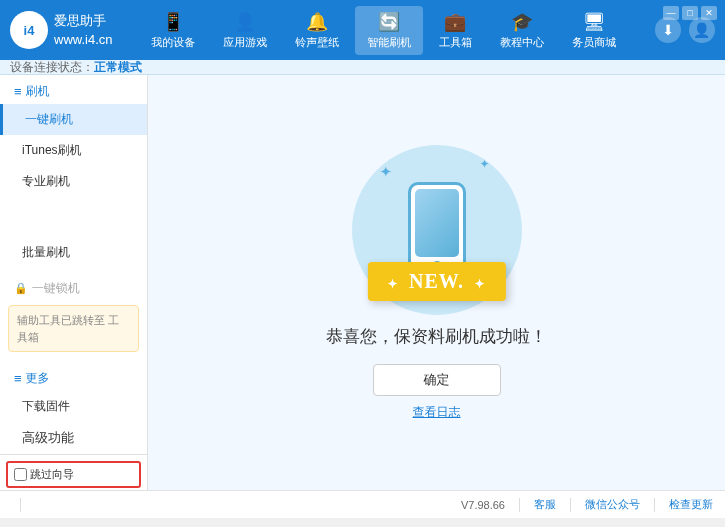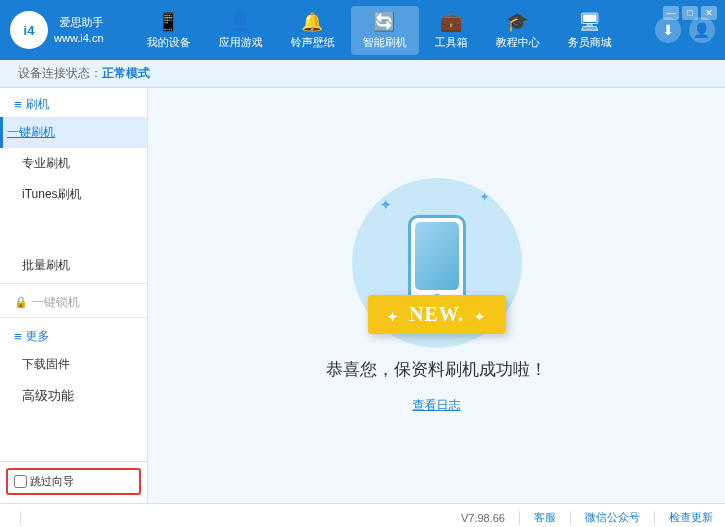--- a/index.html
+++ b/index.html
@@ -7,21 +7,21 @@
   </style>
 </head>
 <body>
 
 <div style="position:relative; width:725px; height:60px; background:#1a7fd4; display:flex; align-items:center; padding:0 10px;">
 
   <div style="display:flex; align-items:center; ">
     <div style="width:38px; height:38px; background:#fff; border-radius:50%; display:flex; align-items:center; justify-content:center; margin-right:6px;">
       <span style="color:#1a7fd4; font-size:13px; font-weight:bold;">i4</span>
     </div>
-    <div style="color:#fff; font-size:11px; line-height:1.5;text-align:right;">
+    <div style="color:#fff; font-size:13px; line-height:1.5;">
       <div>爱思助手</div>
       <div>www.i4.cn</div>
     </div>
   </div>
 
   <div style="display:flex; flex:1; justify-content:center; gap:4px;">
 
     <div style="display:flex; flex-direction:column; align-items:center; padding:5px 12px; color:#fff; font-size:11px; cursor:pointer; border-radius:4px;">
       <span style="font-size:18px; margin-bottom:2px;">📱</span>
       <span>我的设备</span>
@@ -63,54 +63,58 @@
     <div style="width:26px; height:26px; background:rgba(255,255,255,0.25); border-radius:50%; display:flex; align-items:center; justify-content:center; cursor:pointer; color:#fff; font-size:14px;">👤</div>
   </div>
 
   <div style="position:absolute; top:6px; right:8px; display:flex; gap:3px;">
     <div style="width:16px; height:14px; background:rgba(255,255,255,0.35); border-radius:2px; display:flex; align-items:center; justify-content:center; font-size:9px; color:#fff; cursor:pointer;">—</div>
     <div style="width:16px; height:14px; background:rgba(255,255,255,0.35); border-radius:2px; display:flex; align-items:center; justify-content:center; font-size:9px; color:#fff; cursor:pointer;">□</div>
     <div style="width:16px; height:14px; background:rgba(255,255,255,0.35); border-radius:2px; display:flex; align-items:center; justify-content:center; font-size:9px; color:#fff; cursor:pointer;">✕</div>
   </div>
 </div>
 
-<div style="background:#e8f4fd; border-bottom:1px solid #c8e0f0; padding:4px 18px; font-size:12px; color:#333; display:flex; align-items:center; height:28px;">
+<div style="background:#e8f4fd; border-bottom:1px solid #c8e0f0; padding:4px 10px; font-size:12px; color:#333; display:flex; align-items:center; height:15px;">
   <span style="color:#666;">设备连接状态：</span>
   <span style="color:#1a7fd4; font-weight:bold;">正常模式</span>
 </div>
 
 <div style="display:flex; height:calc(527px - 60px - 24px - 28px);">
 
   <div style="width:148px; background:#fff; border-right:1px solid #e0e0e0; display:flex; flex-direction:column; overflow:hidden;">
 
     <div>
       <div style="padding:8px 14px 4px; font-size:12px; color:#1a7fd4; display:flex; align-items:center; gap:4px;">
         <span style="font-size:13px;">≡</span>
         <span>刷机</span>
       </div>
-      <div style="padding:7px 14px 7px 4px; font-size:12px; color:#1a7fd4; cursor:pointer; background:#deeeff; border-left:3px solid #1a7fd4;text-decoration:underline;">
+      <div style="padding:7px 14px 7px 22px; font-size:12px; color:#1a7fd4; cursor:pointer; background:#deeeff; border-left:3px solid #1a7fd4;">
         <span>一键刷机</span>
       </div>
       <div style="padding:7px 14px 7px 22px; font-size:12px; color:#333; cursor:pointer;">
-        <span>专业刷机</span>
+        <span>iTunes刷机</span>
       </div>
       <div style="padding:7px 14px 7px 22px; font-size:12px; color:#333; cursor:pointer;">
-        <span>iTunes刷机</span>
+        <span>专业刷机</span>
       </div>
       <div style="padding:7px 14px 7px 22px; font-size:12px; color:#333; cursor:pointer;margin-top:40px;">
         <span>批量刷机</span>
       </div>
     </div>
 
     <div style="height:1px; background:#e8e8e8; margin:2px 0;"></div>
 
     <div>
       <div style="padding:8px 14px 4px; font-size:12px; color:#aaa; display:flex; align-items:center; gap:4px;">
         <span style="font-size:11px;">🔒</span>
         <span>一键锁机</span>
+      </div>
+      <div style="background:#fff8e6; margin:4px 8px 6px; padding:6px 8px; border-radius:4px; font-size:11px; color:#888; line-height:1.5; border:1px solid #ffe0a0;">
+        <span>辅助工具已跳转至
+工具箱</span>
       </div>
     </div>
 
     <div style="height:1px; background:#e8e8e8; margin:2px 0;"></div>
 
     <div>
       <div style="padding:8px 14px 4px; font-size:12px; color:#1a7fd4; display:flex; align-items:center; gap:4px;">
         <span style="font-size:13px;">≡</span>
         <span>更多</span>
       </div>
@@ -153,20 +157,21 @@
 
         <div style="position:absolute; bottom:14px; left:50%; transform:translateX(-50%); background:#f5c518; color:#fff; font-size:20px; font-weight:900; padding:8px 20px; border-radius:4px; white-space:nowrap; box-shadow:3px 3px 8px rgba(0,0,0,0.2); z-index:3; letter-spacing:1px;">
           <span style="font-size:12px;">✦</span>
           <span style="margin:16px 4px;font-family:Liberation Serif, serif;">NEW.</span>
           <span style="font-size:12px;">✦</span>
         </div>
       </div>
 
       <div style="font-size:17px; color:#333; margin-bottom:16px;">恭喜您，保资料刷机成功啦！</div>
 
+      <button style="background:#fff; border:1px solid #ccc; border-radius:4px; padding:6px 50px; font-size:13px; color:#333; cursor:pointer; margin-bottom:8px;">确定</button>
 
       <span style="font-size:12px; color:#1a7fd4; cursor:pointer; text-decoration:underline;">查看日志</span>
     </div>
   </div>
 </div>
 
 <div style="height:28px; background:#fff; border-top:1px solid #e0e0e0; display:flex; align-items:center; padding:0 12px; font-size:11px; color:#666;">
 
   <div style="width:1px; height:14px; background:#ddd; margin:0 8px;"></div>
   <div style="flex:1;"></div>

